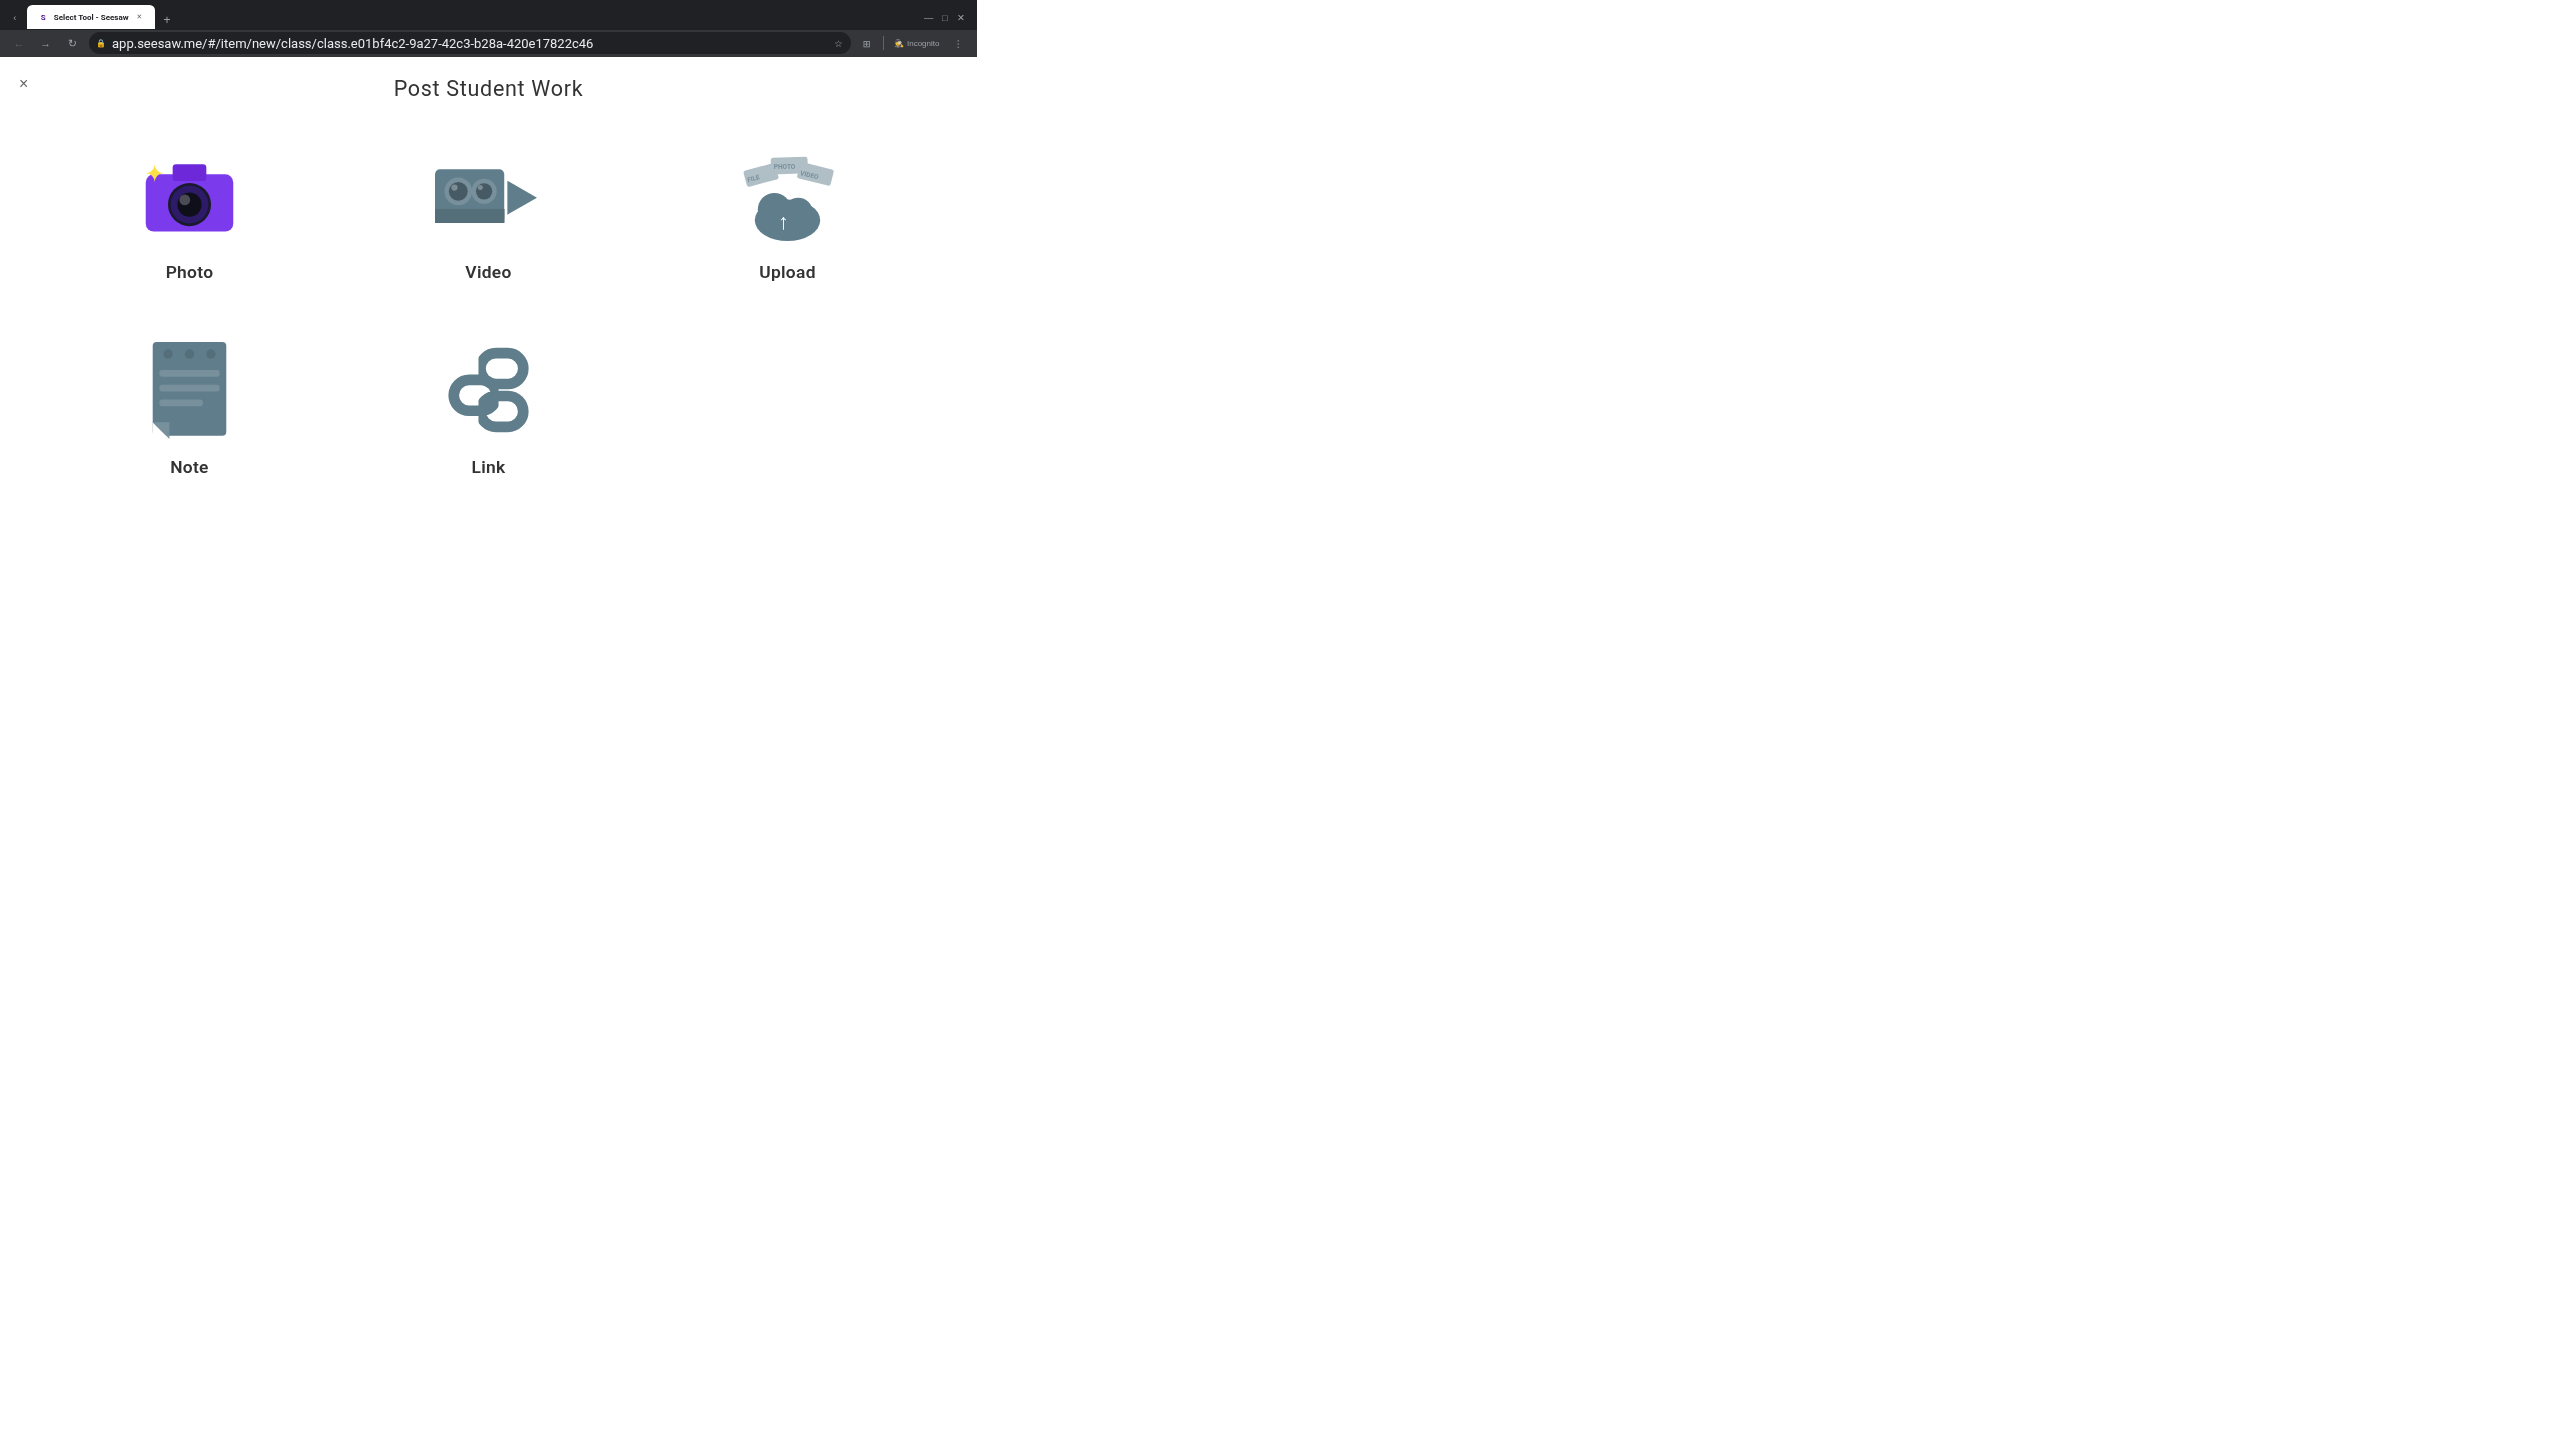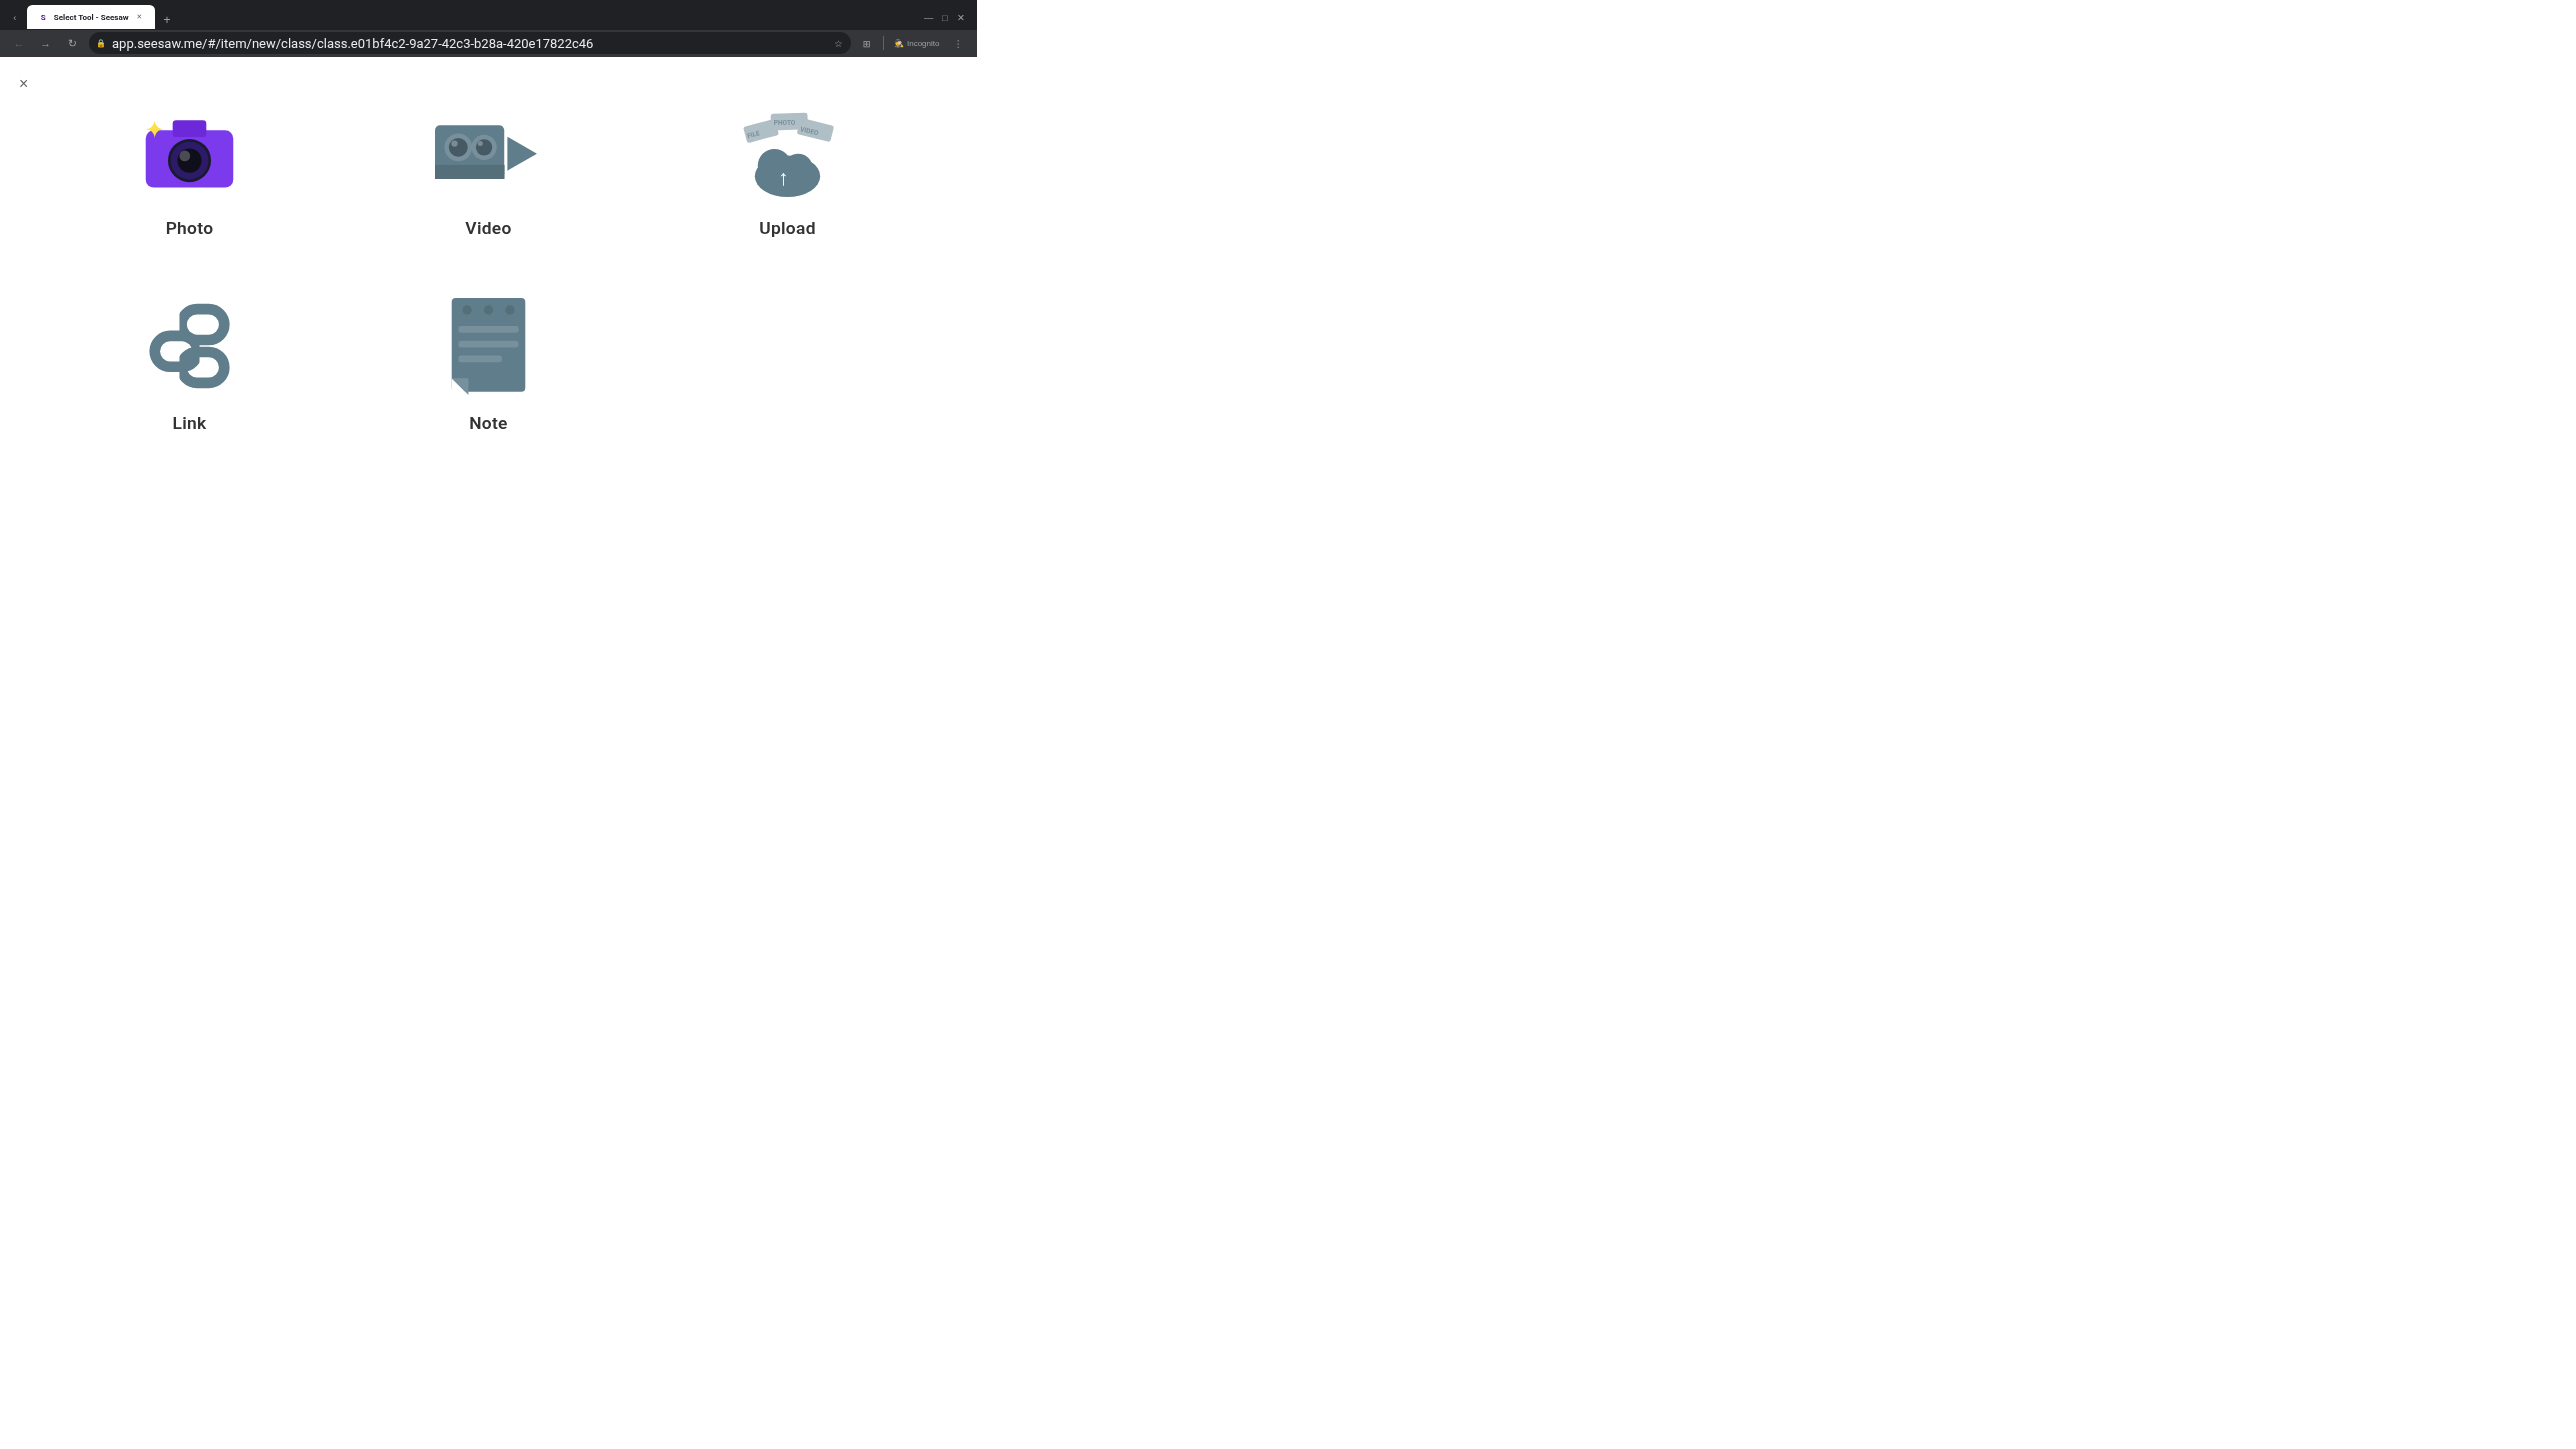--- a/index.html
+++ b/index.html
@@ -302,20 +302,21 @@
         <span>Incognito</span>
       </button>
       <button class="browser-action-btn">⋮</button>
     </div>
   </div>
 </div>
 
 <div class="page-content">
   <button class="close-btn">×</button>
 
+  <h1 class="page-title">Post Student Work</h1>
 
   <div class="grid">
 
     <div class="grid-item">
       <div class="grid-item-icon">
 
         <svg width="101" height="81" viewBox="0 0 150 120">
 
           <rect x="10" y="30" width="130" height="85" rx="12" fill="#7c3aed"></rect>
 
@@ -374,20 +375,41 @@
           <text x="112" y="50" font-size="11" font-weight="bold" fill="#78909c" transform="rotate(14,137,42)">VIDEO</text>
 
           <ellipse cx="90" cy="120" rx="55" ry="35" fill="#607d8b"></ellipse>
           <ellipse cx="68" cy="102" rx="28" ry="28" fill="#607d8b"></ellipse>
           <ellipse cx="108" cy="106" rx="24" ry="24" fill="#607d8b"></ellipse>
 
           <text x="74" y="135" font-size="36" fill="white" font-weight="bold">↑</text>
         </svg>
       </div>
       <span class="grid-item-label">Upload</span>
+    </div>
+
+    <div class="grid-item">
+      <div class="grid-item-icon">
+        <svg width="81" height="97" viewBox="0 0 120 145">
+
+          <rect x="5" y="0" width="110" height="140" rx="6" fill="#607d8b"></rect>
+
+          <polygon points="5,120 30,145 5,145" fill="white"></polygon>
+          <polygon points="5,120 30,120 30,145" fill="#78909c"></polygon>
+
+          <circle cx="28" cy="18" r="7" fill="#546e7a"></circle>
+          <circle cx="60" cy="18" r="7" fill="#546e7a"></circle>
+          <circle cx="92" cy="18" r="7" fill="#546e7a"></circle>
+
+          <rect x="15" y="42" width="90" height="10" rx="4" fill="#78909c"></rect>
+          <rect x="15" y="64" width="90" height="10" rx="4" fill="#78909c"></rect>
+          <rect x="15" y="86" width="65" height="10" rx="4" fill="#78909c"></rect>
+        </svg>
+      </div>
+      <span class="grid-item-label">Note</span>
     </div>
 
     <div class="grid-item">
       <div class="grid-item-icon">
         <svg width="107" height="94" viewBox="0 0 160 140">
     <defs>
       <clipPath id="clip1">
         <rect x="0" y="0" width="95" height="140"></rect>
       </clipPath>
       <clipPath id="clip2">
@@ -405,36 +427,15 @@
 
     <g>
       <rect x="68" y="79" width="64" height="46" rx="23" fill="none" stroke="#607d8b" stroke-width="16" clip-path="url(#clip2)"></rect>
     </g>
   </svg>
       </div>
 
       <span class="grid-item-label">Link</span>
     </div>
 
-    <div class="grid-item">
-      <div class="grid-item-icon">
-        <svg width="81" height="97" viewBox="0 0 120 145">
-
-          <rect x="5" y="0" width="110" height="140" rx="6" fill="#607d8b"></rect>
-
-          <polygon points="5,120 30,145 5,145" fill="white"></polygon>
-          <polygon points="5,120 30,120 30,145" fill="#78909c"></polygon>
-
-          <circle cx="28" cy="18" r="7" fill="#546e7a"></circle>
-          <circle cx="60" cy="18" r="7" fill="#546e7a"></circle>
-          <circle cx="92" cy="18" r="7" fill="#546e7a"></circle>
-
-          <rect x="15" y="42" width="90" height="10" rx="4" fill="#78909c"></rect>
-          <rect x="15" y="64" width="90" height="10" rx="4" fill="#78909c"></rect>
-          <rect x="15" y="86" width="65" height="10" rx="4" fill="#78909c"></rect>
-        </svg>
-      </div>
-      <span class="grid-item-label">Note</span>
-    </div>
-
   </div>
 </div>
 
 
 </body></html>

